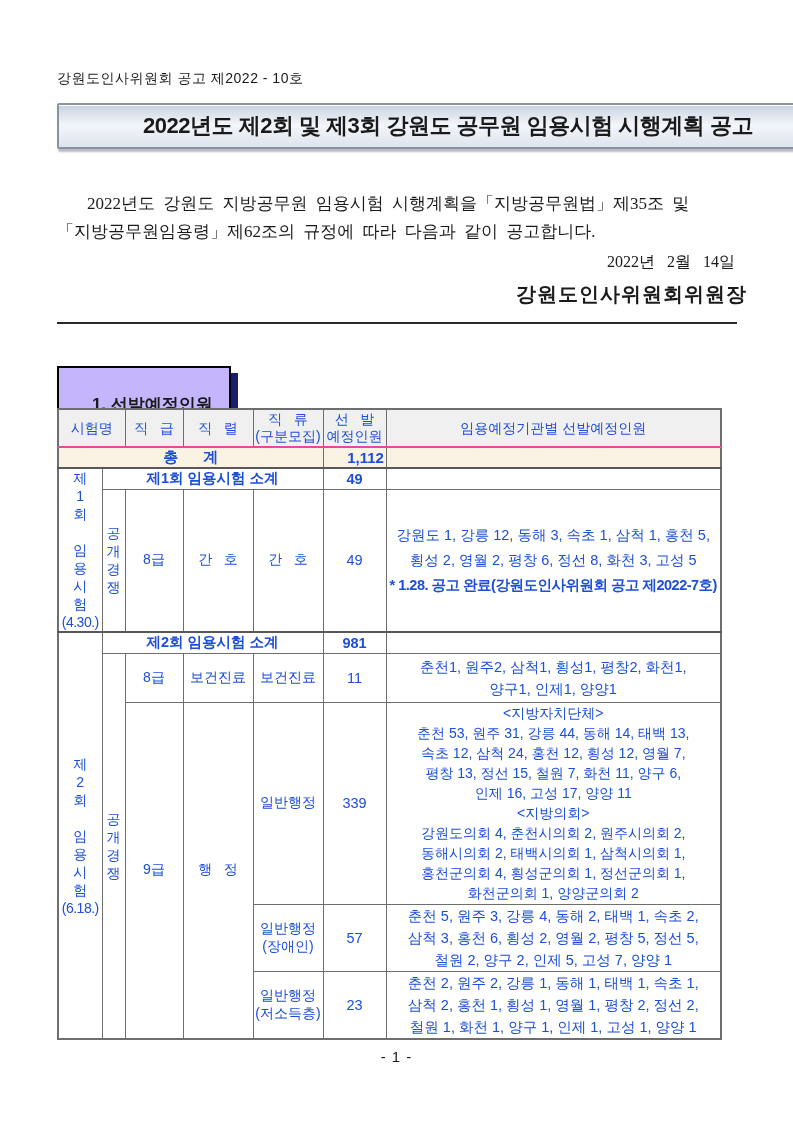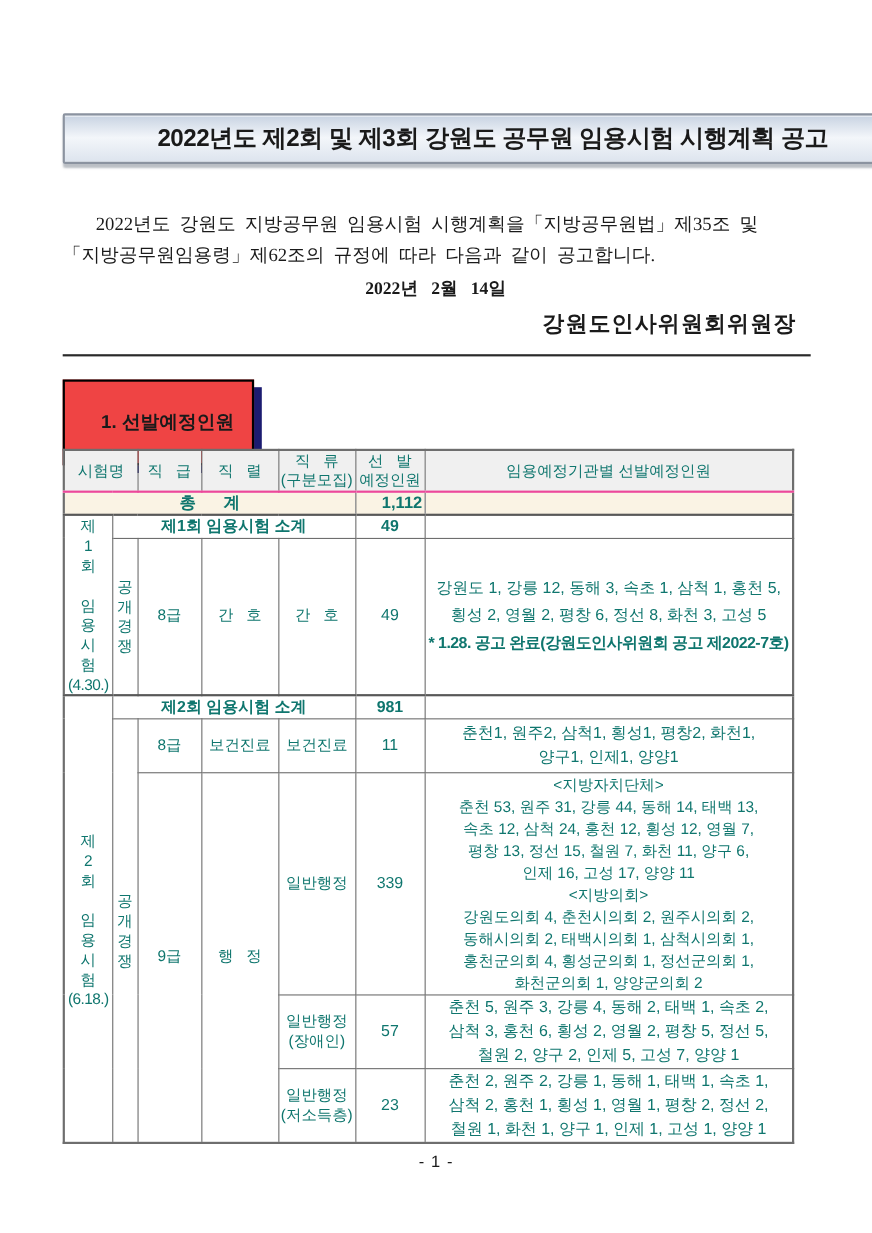--- a/index.html
+++ b/index.html
@@ -26,43 +26,43 @@
     font-size: 22px; font-weight: bold; letter-spacing: -0.5px; white-space: pre-wrap; padding-left: 30px;
   }
   .intro {
     position: absolute; left: 57px; top: 190px; width: 678px;
     font-family: "Liberation Serif", serif;
     font-size: 17px; line-height: 28px; word-spacing: 4px;
     white-space: pre-line; text-indent: 30px;
   }
   .date-line {
     position: absolute; left: 57px; top: 252px; width: 678px;
-    text-align: center; font-family: "Liberation Serif", serif;
-    font-size: 16px; white-space: pre-wrap; font-weight: bold;
+    text-align: right; font-family: "Liberation Serif", serif;
+    font-size: 16px; white-space: pre-wrap;
   }
   .signer {
-    position: absolute; left: 46px; top: 281px; width: 678px;
+    position: absolute; left: 69px; top: 281px; width: 678px;
     text-align: right; font-size: 20px; font-weight: bold; letter-spacing: 1px;
   }
   .divider {
     position: absolute; left: 57px; top: 322px; width: 680px; height: 2px;
     background: #2a2a2a;
   }
   .section-box {
-    position: absolute; left: 57px; top: 345px;
-    background: #ef4444; border: 2px solid #000000;
+    position: absolute; left: 57px; top: 366px;
+    background: #c4b5fd; border: 2px solid #000000;
     box-shadow: 7px 7px 0 #1b1b70;
     padding: 5px 16px 6px 14px;
     font-size: 17px; font-weight: bold; white-space: pre-wrap;
   }
   .tbl-wrap { position: absolute; left: 57px; top: 408px; }
   table.sel {
     border-collapse: collapse; table-layout: fixed;
     width: 663px; border: 2px solid #6e6e6e;
-    font-size: 14px; color: #0f766e;
+    font-size: 14px; color: #1d4ed8;
   }
   table.sel td {
     border: 1px solid #6e6e6e; padding: 0;
     text-align: center; vertical-align: middle;
     white-space: pre-wrap; overflow: hidden;
   }
   tr.hdr td { height: 38px; background: #f0f0f0; line-height: 17px; font-size: 14px; }
   tr.total-row td { height: 21px; background: #faf3e4; border-top: 2px solid #ec4899; }
   tr.total-row .lbl { font-weight: bold; font-size: 15px; }
   tr.total-row .num { font-weight: bold; font-size: 15px; padding-left: 22px; }
@@ -86,20 +86,21 @@
   .footer-page {
     position: absolute; left: 0; top: 1048px; width: 793px;
     text-align: center; font-size: 15px; letter-spacing: 1px;
   }
 </style>
 </head>
 <body>
 
 <div class="page">
 
+  <div class="doc-number">강원도인사위원회 공고 제2022 - 10호</div>
 
   <div class="title-banner">
     <span>2022년도 제2회 및 제3회 강원도 공무원 임용시험 시행계획 공고</span>
   </div>
 
   <div class="intro">2022년도 강원도 지방공무원 임용시험 시행계획을「지방공무원법」제35조 및
 「지방공무원임용령」제62조의 규정에 따라 다음과 같이 공고합니다.</div>
 
   <div class="date-line">2022년   2월   14일</div>
 

